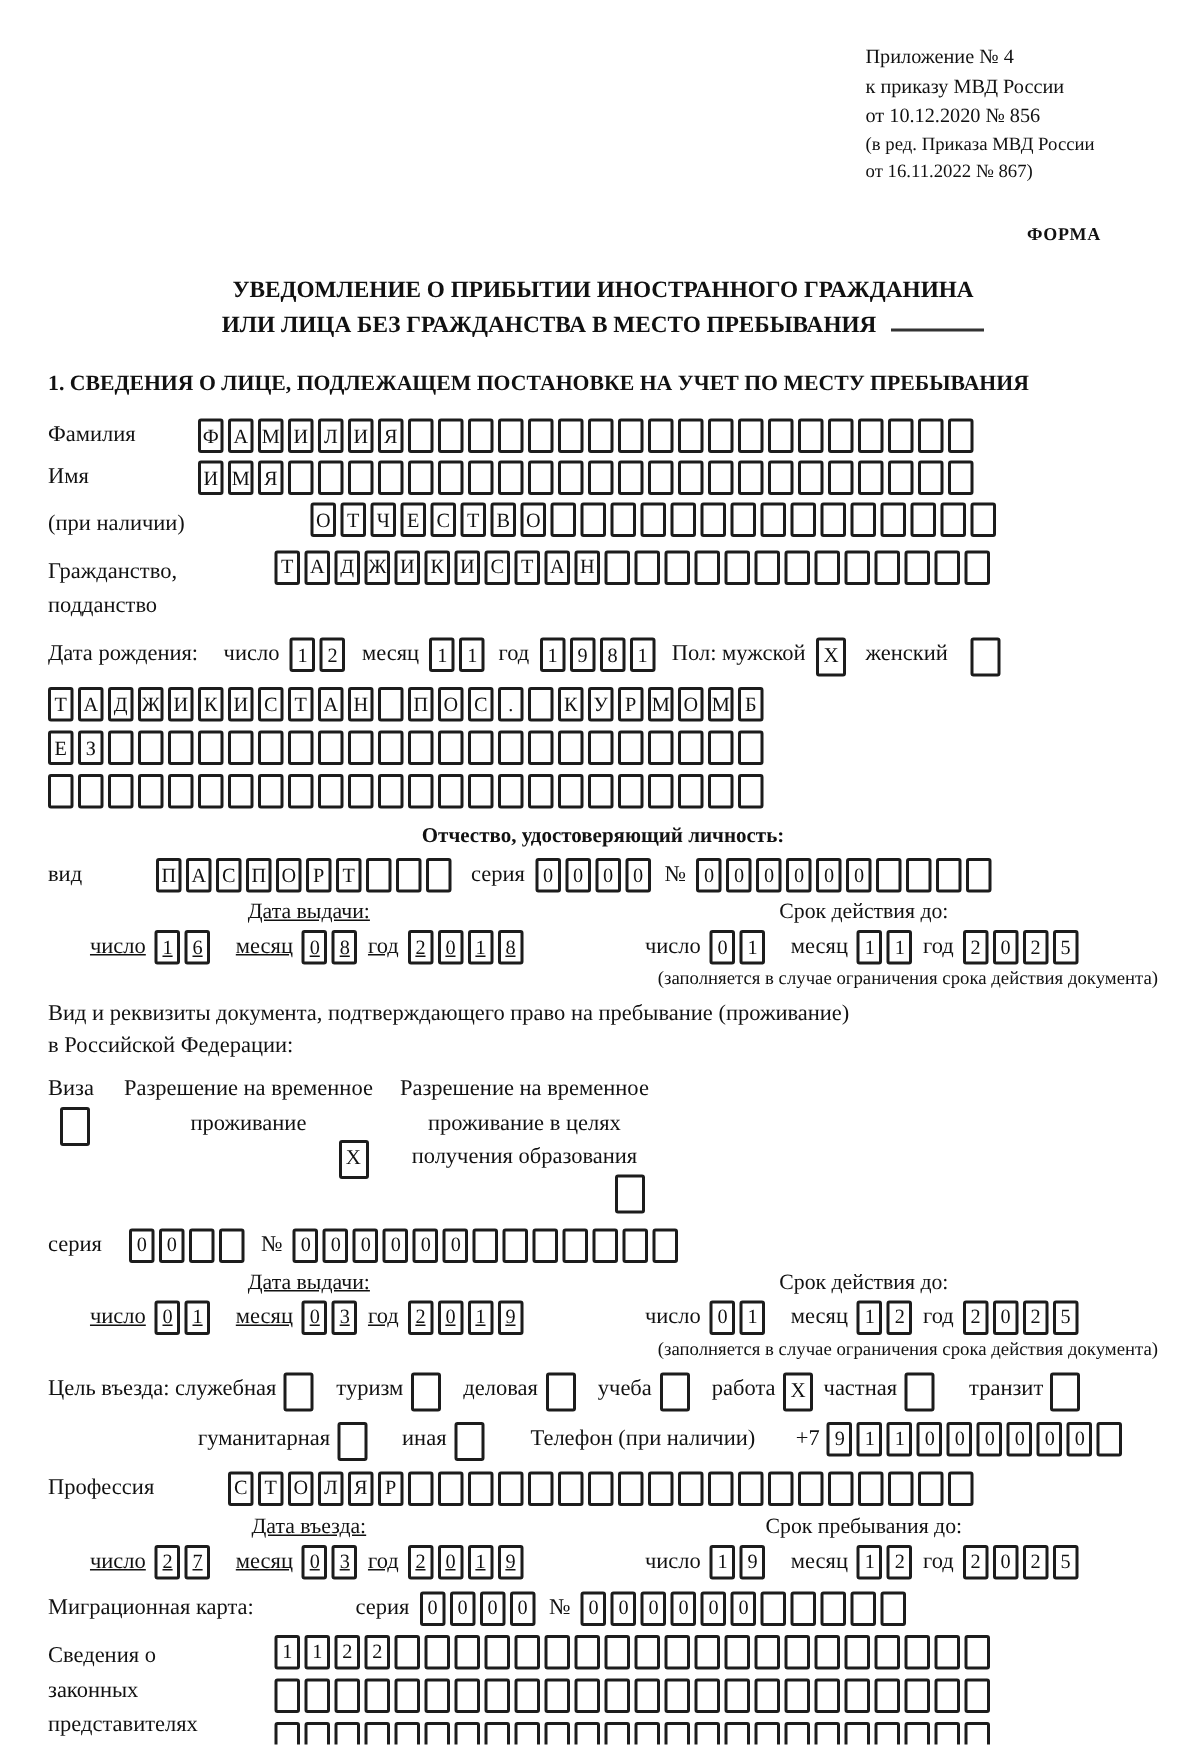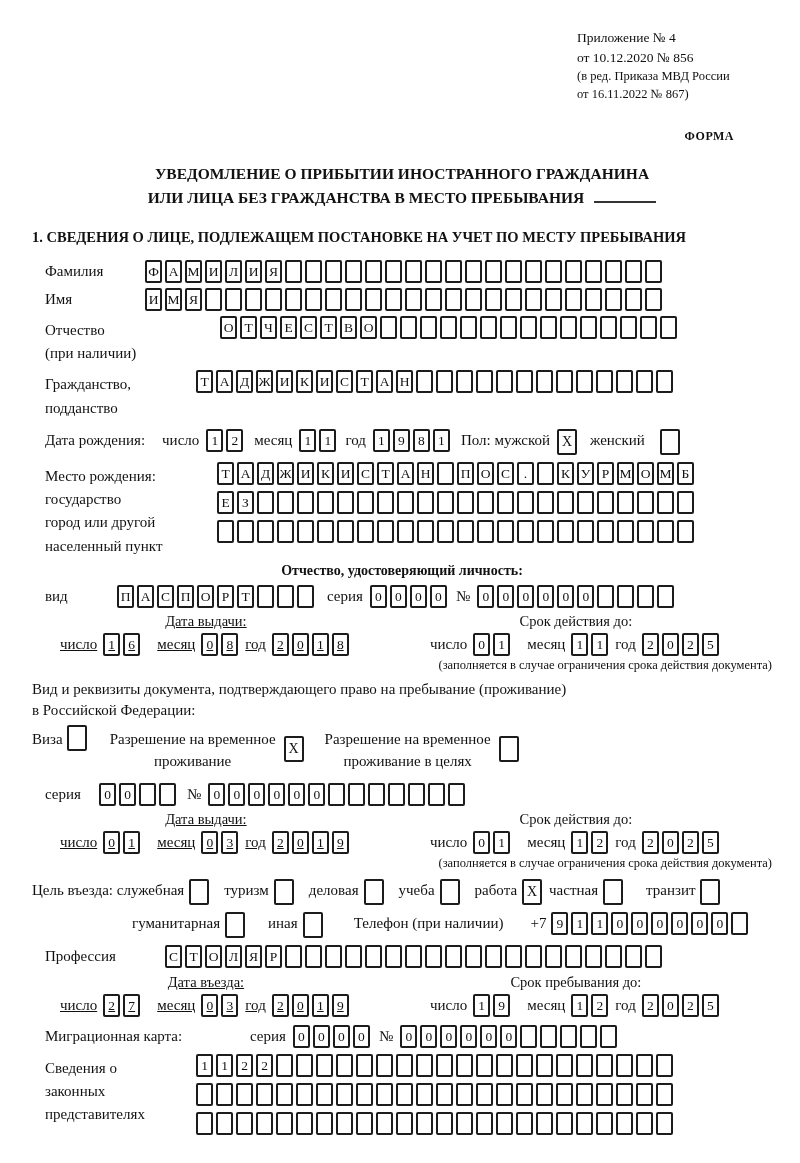--- a/index.html
+++ b/index.html
@@ -23,21 +23,21 @@
 
   
   .cells { display:inline-flex; flex-wrap:nowrap; }
   .cell {
     width:17px; height:23px; border:2px solid #1c1c1c; border-radius:2px;
     margin-right:3px; display:inline-flex; align-items:center; justify-content:center;
     font-size:13.5px; line-height:1; flex:0 0 auto; background:#fff;
   }
   .cbx .cell, .cell.big { width:20px; height:26px; font-size:14px; }
 
-  .frow { display:flex; align-items:flex-start; margin-bottom:5px;margin-left:13px; }
+  .frow { display:flex; align-items:flex-start; margin-bottom:5px; }
   .frow .lbl { flex:0 0 auto; padding-top:3px; }
   .lbl2 { line-height:1.55; }
 
   .w100 { width:100px; } .w175 { width:175px; } .w150 { width:151px; }
   .w172 { width:172px; } .w120 { width:120px; }
 
   .stack > .cells { margin-bottom:6px; }
 
   .dochdr { text-align:center; font-weight:bold; font-size:14px; margin:4px 0 6px 0; }
 
@@ -49,35 +49,36 @@
   .datecols .col-r { flex:0 0 53%; }
   .datehdr { text-align:center; font-size:14.5px; margin-bottom:3px; }
   .dgroup { display:flex; justify-content:center; align-items:flex-start; }
   .dgroup .inlbl { padding-right:6px; }
   .dgroup .gap { width:14px; }
   .footnote { font-size:12.5px; text-align:right; margin:1px 0 8px 0; }
 
   .plain { margin-bottom:4px; }
 
   .permits { display:flex; align-items:flex-start; margin:6px 0 10px 0; }
-  .permits .p-item { display:flex; align-items:center; }
+  .permits .p-item { display:flex; align-items:flex-end;flex-direction:column; }
   .permits .p-label { text-align:center; line-height:1.5; padding-top:3px; }
   .permits .cells { margin-left:8px; }
 
   .purpose { display:flex; align-items:flex-start; margin-bottom:7px; }
   .purpose .inlbl { padding-right:5px; }
   .purpose .sp { width:12px; } .purpose .sp2 { width:20px; }
 </style>
 </head>
 <body>
 
 <div class="page">
 
   <div class="lawref">
     <div>Приложение № 4</div>
+    <div>к приказу МВД России</div>
     <div>от 10.12.2020 № 856</div>
     <div class="small">(в ред. Приказа МВД России</div>
     <div class="small">от 16.11.2022 № 867)</div>
   </div>
 
   <div class="forma">ФОРМА</div>
 
   <div class="title">
     <div>УВЕДОМЛЕНИЕ О ПРИБЫТИИ ИНОСТРАННОГО ГРАЖДАНИНА</div>
     <div><span>ИЛИ ЛИЦА БЕЗ ГРАЖДАНСТВА В МЕСТО ПРЕБЫВАНИЯ</span><span class="blank"></span></div>
@@ -144,21 +145,20 @@
         <span class="cell"></span>
         <span class="cell"></span>
         <span class="cell"></span>
         <span class="cell"></span>
         <span class="cell"></span>
       </div>
   </div>
 
   <div class="frow">
     <div class="lbl w175 lbl2">
-      <div>Отчество</div>
       <div>(при наличии)</div>
     </div>
     <div class="cells">
         <span class="cell">О</span>
         <span class="cell">Т</span>
         <span class="cell">Ч</span>
         <span class="cell">Е</span>
         <span class="cell">С</span>
         <span class="cell">Т</span>
         <span class="cell">В</span>
@@ -237,26 +237,20 @@
     <span class="cells cbx">
         <span class="cell">X</span>
       </span>
     <span class="inlbl" style="padding-left:10px">женский</span>
     <span class="cells cbx" style="margin-left:8px">
         <span class="cell"></span>
       </span>
   </div>
 
   <div class="frow" style="margin-top:7px">
-    <div class="lbl w172 lbl2">
-      <div>Место рождения:</div>
-      <div>государство</div>
-      <div>город или другой</div>
-      <div>населенный пункт</div>
-    </div>
     <div class="stack">
       <div class="cells">
           <span class="cell">Т</span>
           <span class="cell">А</span>
           <span class="cell">Д</span>
           <span class="cell">Ж</span>
           <span class="cell">И</span>
           <span class="cell">К</span>
           <span class="cell">И</span>
           <span class="cell">С</span>
@@ -435,20 +429,21 @@
         <div>проживание</div>
       </div>
       <div class="cells cbx">
           <span class="cell">X</span>
         </div>
     </div>
     <div class="p-item" style="margin-left:18px">
       <div class="p-label">
         <div>Разрешение на временное</div>
         <div>проживание в целях</div>
+        <div>получения образования</div>
       </div>
       <div class="cells cbx">
           <span class="cell"></span>
         </div>
     </div>
   </div>
 
   <div class="frow">
     <span class="inlbl left" style="width:54px">серия</span>
     <span class="cells">

